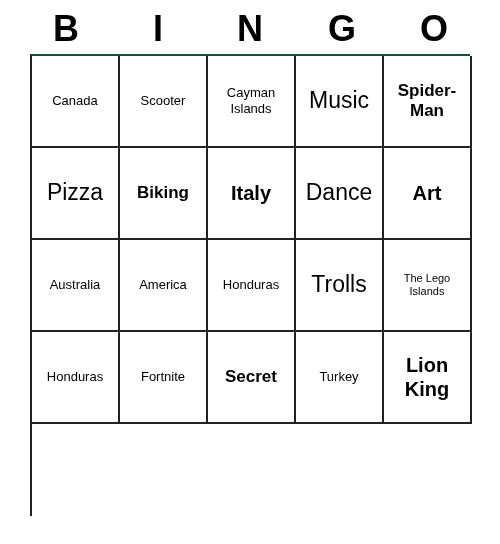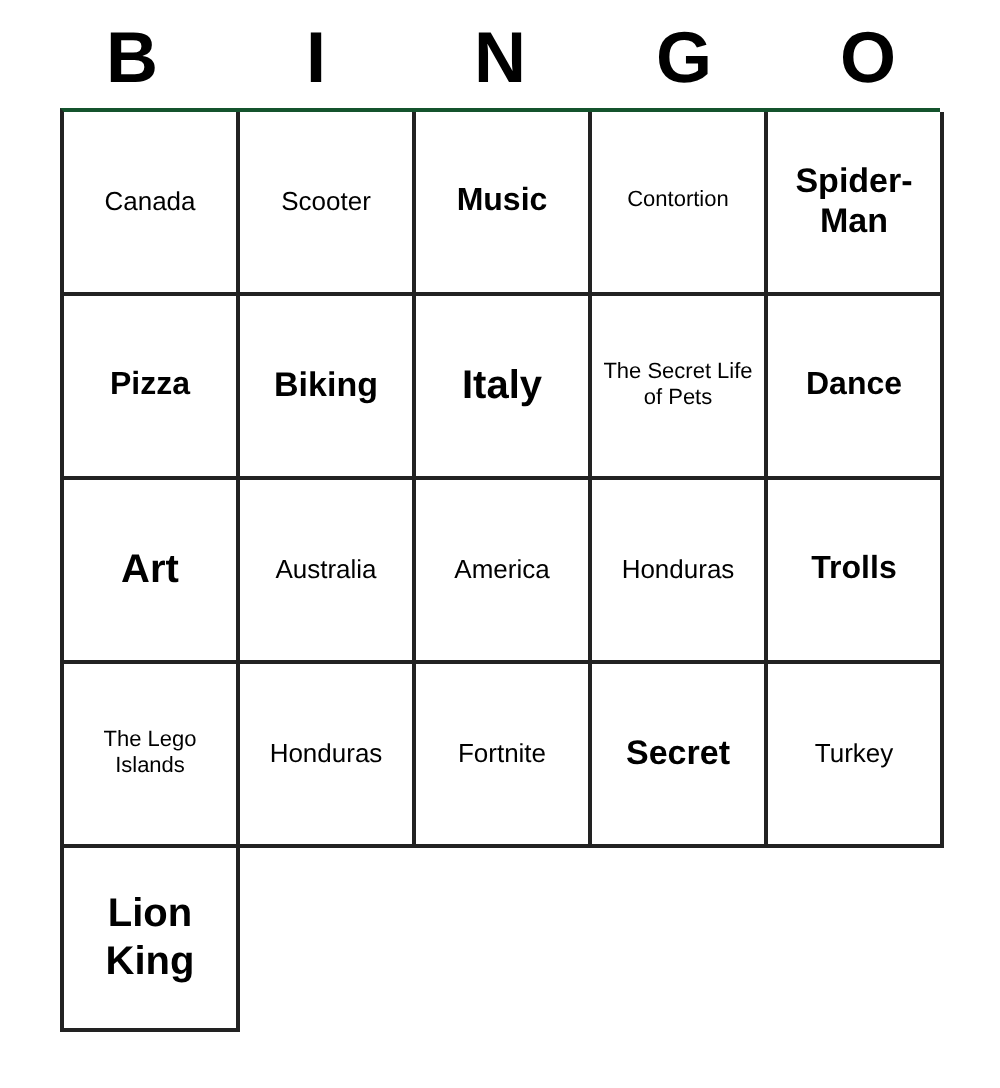--- a/index.html
+++ b/index.html
@@ -57,22 +57,22 @@
       
       font-size: 13px;
     }
 
     .cell-text.size-xl {
       font-size: 20px;
       font-weight: bold;
     }
 
     .cell-text.size-lg {
-      font-size: 16px;
-      font-weight: bold;
+      font-size: 23px;
+      font-weight: normal;
     }
 
     .cell-text.size-md {
       font-size: 17px;
       font-weight: bold;
     }
 
     .cell-text.size-sm {
       font-size: 13px;
     }
@@ -93,39 +93,36 @@
   </div>
 
 <div class="bingo-grid">
 <div class="cell">
       <span class="cell-text size-sm">Canada</span>
     </div>
     <div class="cell">
       <span class="cell-text size-sm">Scooter</span>
     </div>
     <div class="cell">
-      <span class="cell-text size-lg">Music</span>
+      <span class="cell-text size-sm">Cayman Islands</span>
     </div>
     <div class="cell">
-      <span class="cell-text size-xs">Contortion</span>
+      <span class="cell-text size-lg">Music</span>
     </div>
     <div class="cell">
       <span class="cell-text size-md">Spider-Man</span>
     </div>
     <div class="cell">
       <span class="cell-text size-lg">Pizza</span>
     </div>
     <div class="cell">
       <span class="cell-text size-md">Biking</span>
     </div>
     <div class="cell">
       <span class="cell-text size-xl">Italy</span>
-    </div>
-    <div class="cell">
-      <span class="cell-text size-xs">The Secret Life of Pets</span>
     </div>
     <div class="cell">
       <span class="cell-text size-lg">Dance</span>
     </div>
     <div class="cell">
       <span class="cell-text size-xl">Art</span>
     </div>
     <div class="cell">
       <span class="cell-text size-sm">Australia</span>
     </div>

